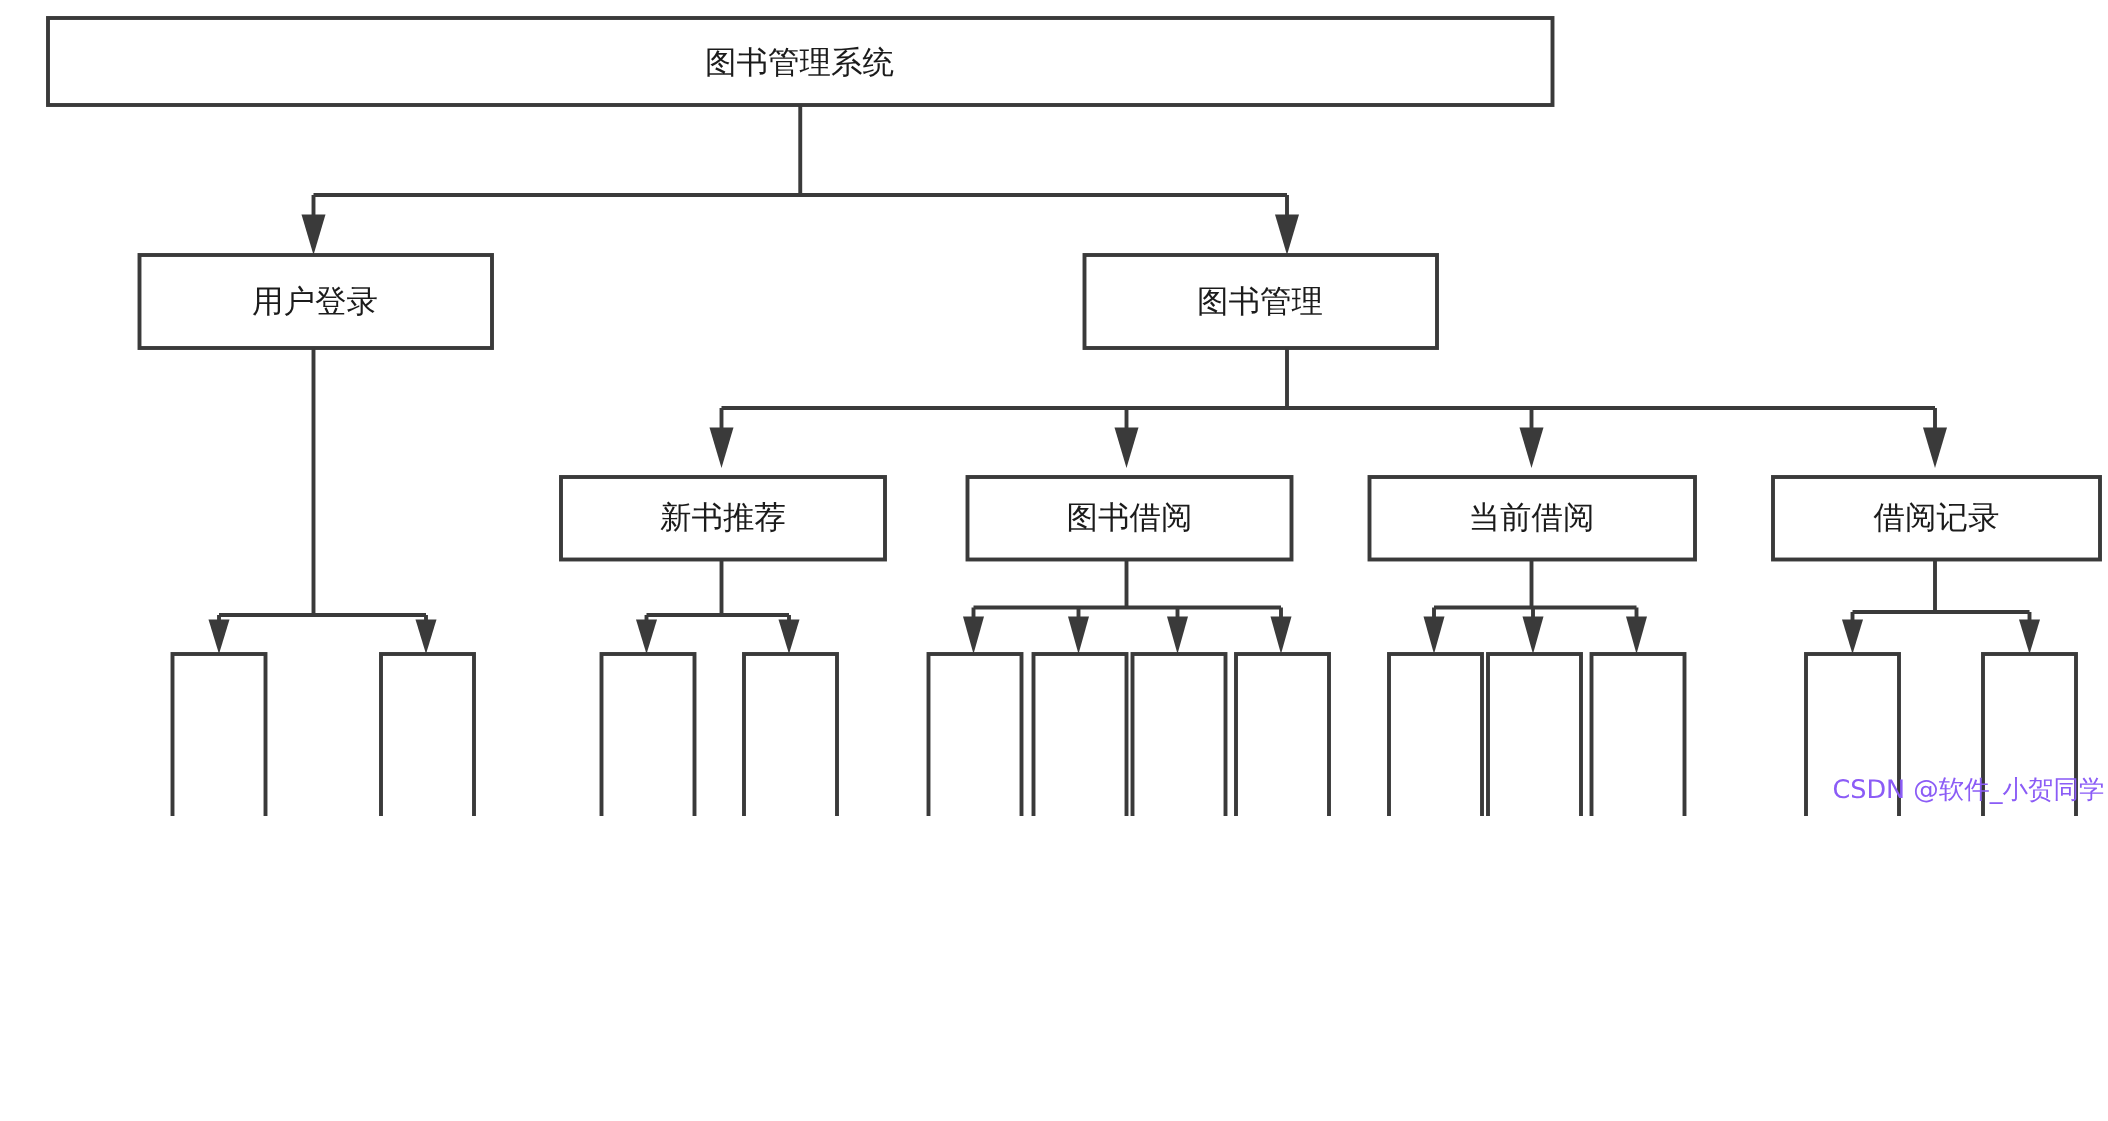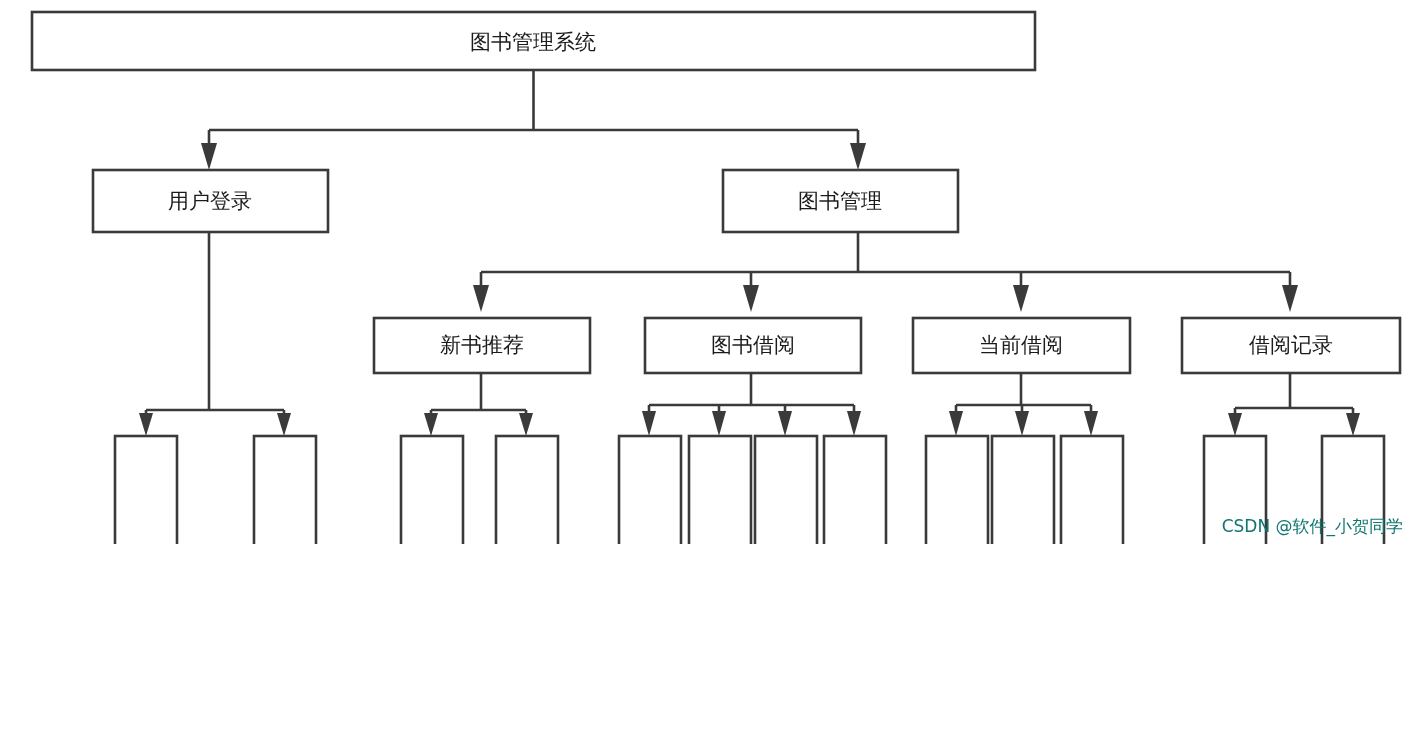--- a/index.html
+++ b/index.html
@@ -62,21 +62,21 @@
     white-space: nowrap;
     pointer-events: none;
     user-select: none;
   }
   .watermark {
     position: absolute;
     right: 14px;
     bottom: 6px;
     font-family: "DejaVu Sans", "Liberation Sans", sans-serif;
     font-size: 17px;
-    color: #0f766e;
+    color: #8b5cf6;
     white-space: nowrap;
     user-select: none;
   }
 </style>
 </head>
 <body>
 
 <div id="diagram-root">
 
   <svg class="flow" viewBox="0 0 1405 747">

